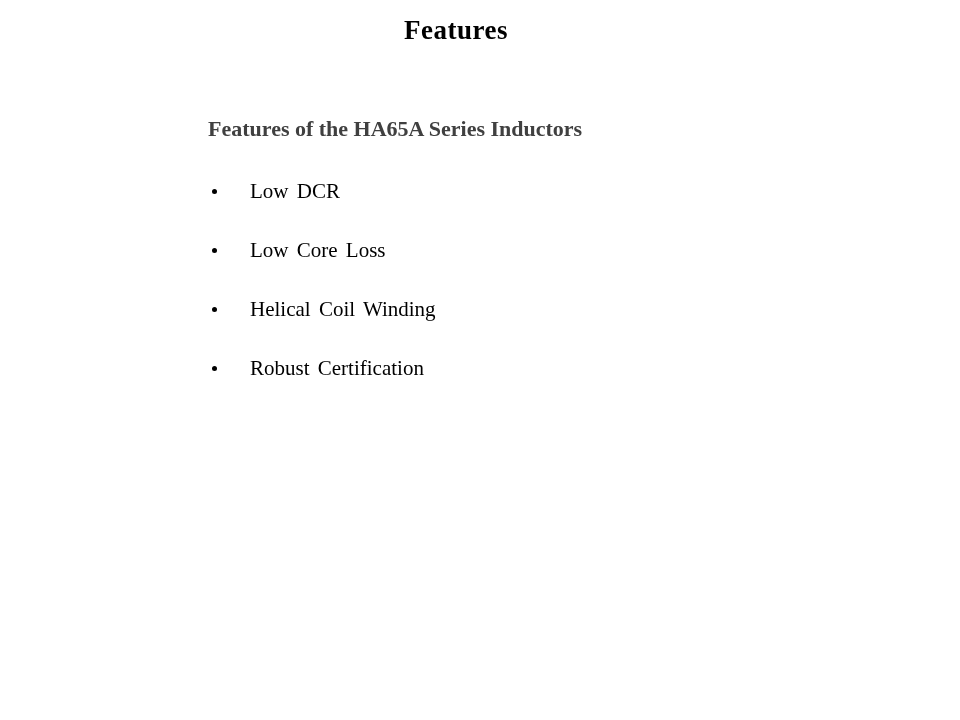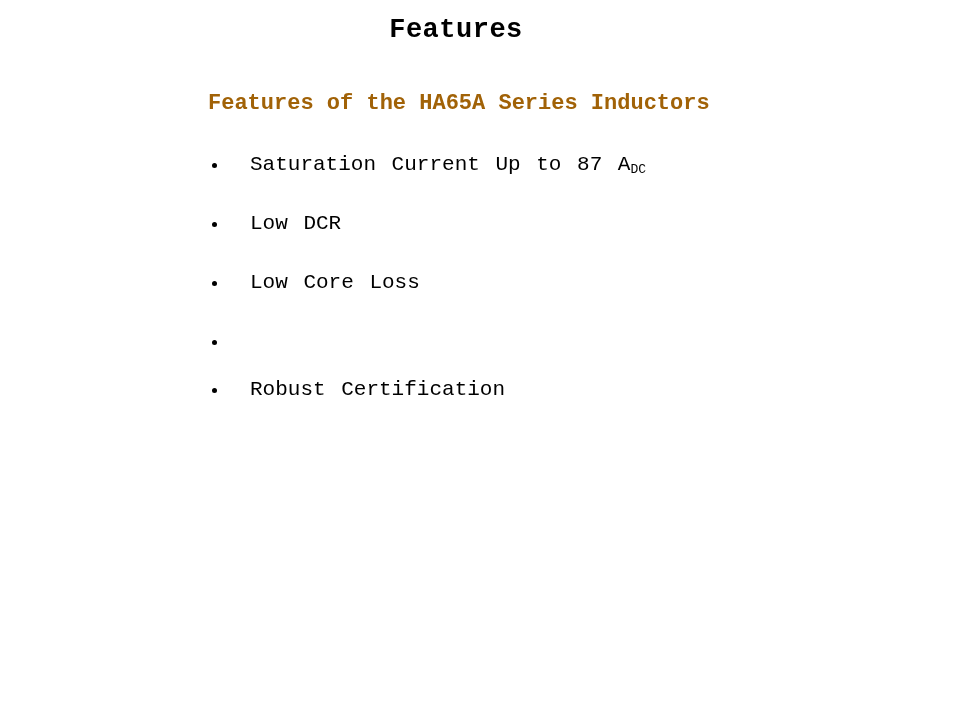--- a/index.html
+++ b/index.html
@@ -5,41 +5,41 @@
   html, body {
     margin: 0;
     padding: 0;
     background: #ffffff;
   }
   .slide {
     position: relative;
     width: 912px;
     height: 720px;
     background: #ffffff;
-    font-family: Liberation Mono, monospace;
+    font-family: Liberation Serif, serif;
     color: #000000;
     overflow: hidden;
   }
   .slide-title {
     padding-top: 15px;
     text-align: center;
     font-size: 27px;
     font-weight: bold;
     letter-spacing: 0.5px;
     color: #000000;
   }
   .content {
     margin-left: 208px;
     margin-right: 60px;
   }
   .content-heading {
-    margin-top: 46px;
+    margin-top: 70px;
     font-size: 22px;
     font-weight: bold;
-    color: #a16207;
+    color: #404040;
   }
   ul.bullet-list {
     list-style: none;
     margin: 35px 0 0 0;
     padding: 0;
   }
   ul.bullet-list li {
     display: flex;
     align-items: flex-start;
     margin-bottom: 31px;
@@ -70,32 +70,29 @@
 
 <div class="slide">
   <div class="slide-title">Features</div>
 
   <div class="content">
     <div class="content-heading">Features of the HA65A Series Inductors</div>
 
     <ul class="bullet-list">
       <li>
         <span class="bullet-dot"></span>
-        <span class="bullet-text"><span>Saturation Current Up to 87 A</span><sub>DC</sub></span>
-      </li>
-      <li>
-        <span class="bullet-dot"></span>
         <span class="bullet-text">Low DCR</span>
       </li>
       <li>
         <span class="bullet-dot"></span>
         <span class="bullet-text">Low Core Loss</span>
       </li>
       <li>
         <span class="bullet-dot"></span>
+        <span class="bullet-text">Helical Coil Winding</span>
       </li>
       <li>
         <span class="bullet-dot"></span>
         <span class="bullet-text">Robust Certification</span>
       </li>
     </ul>
   </div>
 </div>
 
 </body></html>

